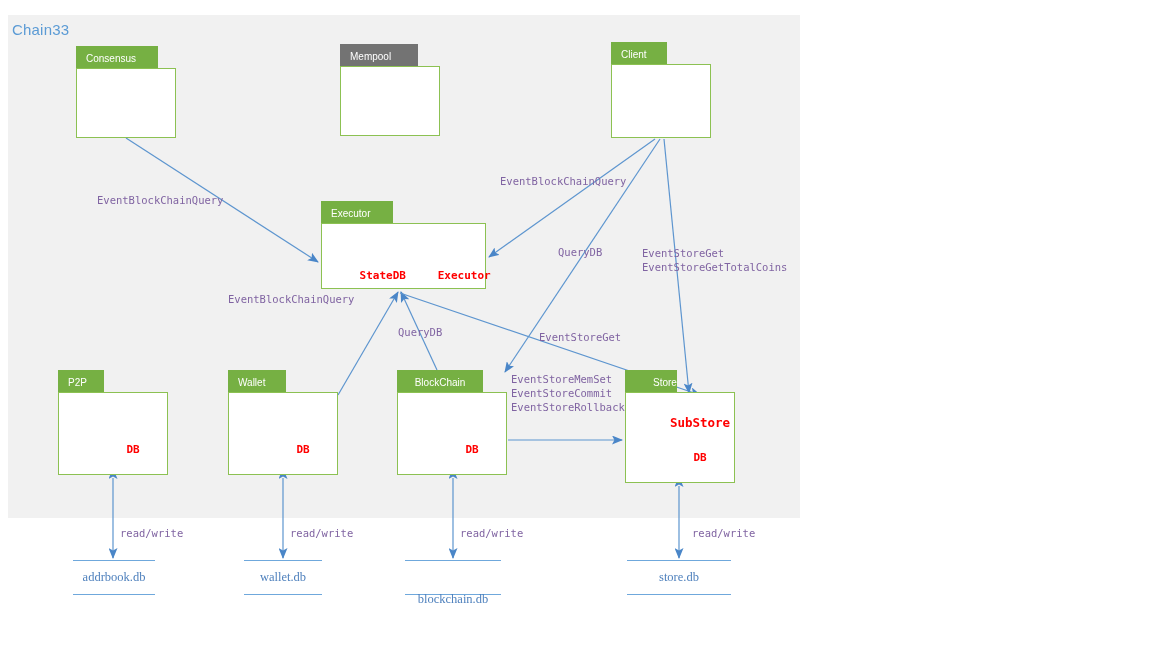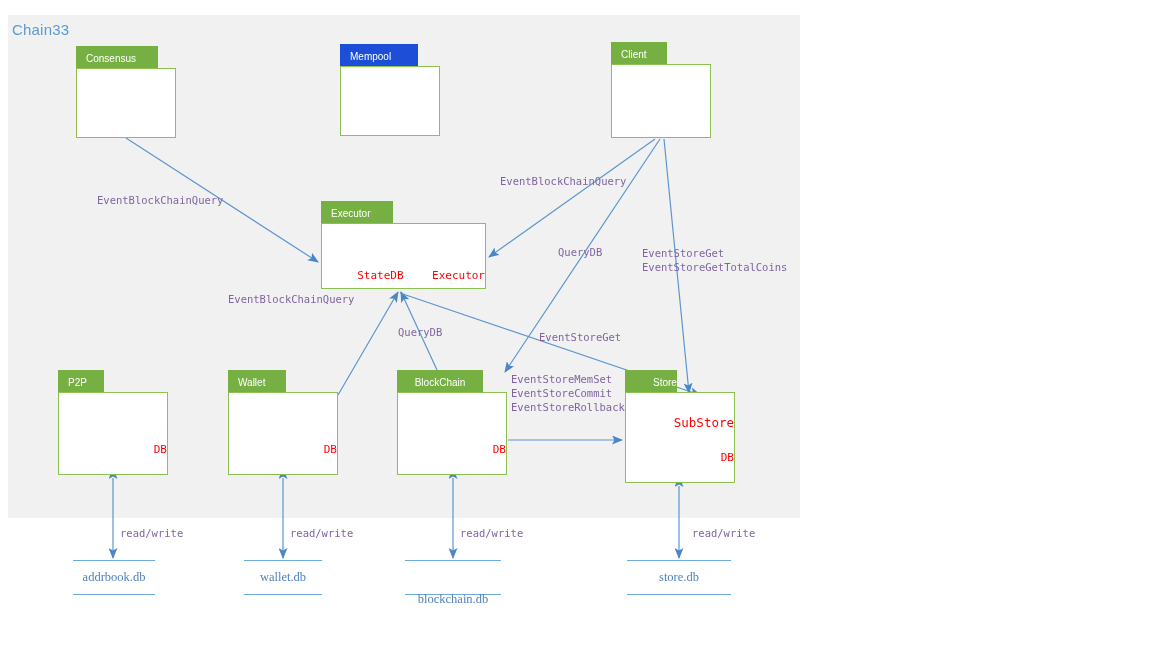--- a/index.html
+++ b/index.html
@@ -57,26 +57,27 @@
     box-sizing: border-box;
   }
   .pkg-body-inner {
     position: relative;
     width: 100%;
     height: 100%;
   }
   .dbtxt {
     position: absolute;
     width: 100%;
-    text-align: right;
+    text-align: center;
     color: #ff0000;
     font-family: "DejaVu Sans Mono", monospace;
-    font-weight: normal;
+    font-weight: bold;
     font-size: 11px;
     white-space: nowrap;
+    padding-left: 20px;
   }
   .dbtxt.big {
     font-size: 12.5px;
   }
   .dbtxt.half-l {
     width: 50%;
     left: 0;
   }
   .dbtxt.half-r {
     width: 50%;
@@ -155,21 +156,21 @@
   </svg>
 
   <div id="pkg-layer">
       <div class="pkg" style="left: 0px; top: 0px;">
         <div class="pkg-tab" style="left: 76px; top: 31px; width: 82px; height: 22px; background: rgb(118, 176, 67);">Consensus</div>
         <div class="pkg-body" style="left: 76px; top: 53px; width: 100px; height: 70px; border-color: rgb(140, 193, 82); background: rgb(255, 255, 255);">
           <div class="pkg-body-inner"></div>
         </div>
       </div>
       <div class="pkg" style="left: 0px; top: 0px;">
-        <div class="pkg-tab" style="left: 340px; top: 29px; width: 78px; height: 22px; background: #1d4ed8;">Mempool</div>
+        <div class="pkg-tab" style="left: 340px; top: 29px; width: 78px; height: 22px; background: #737373;">Mempool</div>
         <div class="pkg-body" style="left: 340px; top: 51px; width: 100px; height: 70px; border-color: rgb(140, 193, 82); background: rgb(255, 255, 255);">
           <div class="pkg-body-inner"></div>
         </div>
       </div>
       <div class="pkg" style="left: 0px; top: 0px;">
         <div class="pkg-tab" style="left: 611px; top: 27px; width: 56px; height: 22px; background: rgb(118, 176, 67);">Client</div>
         <div class="pkg-body" style="left: 611px; top: 49px; width: 100px; height: 74px; border-color: rgb(140, 193, 82); background: rgb(255, 255, 255);">
           <div class="pkg-body-inner"></div>
         </div>
       </div>

